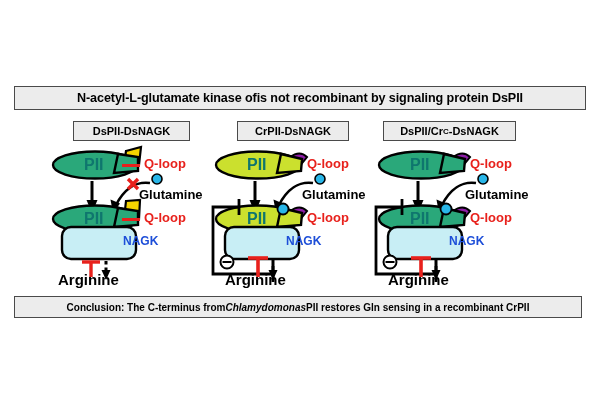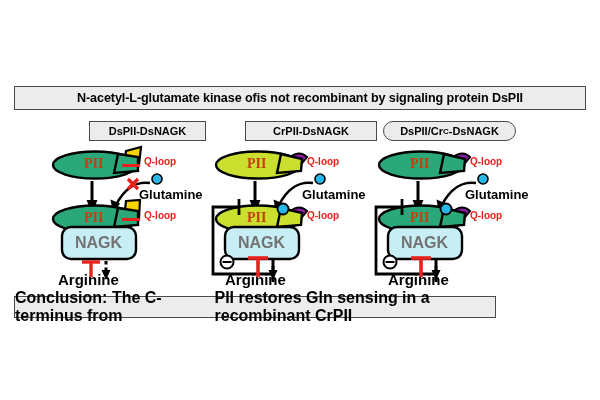--- a/index.html
+++ b/index.html
@@ -5,45 +5,45 @@
   html,body{margin:0;padding:0;background:#ffffff;}
   body{width:600px;height:400px;overflow:hidden;font-family:"Liberation Sans",sans-serif;}
   #stage{position:relative;width:600px;height:400px;background:#fff;}
 
   .banner{
     position:absolute;background:#ececec;border:1.5px solid #4a4a4a;
     box-sizing:border-box;display:flex;align-items:center;justify-content:center;
     color:#000;
   }
   #title-banner{left:14px;top:86px;width:572px;height:24px;font-size:12.6px;font-weight:bold;letter-spacing:-0.1px;}
-  #conclusion-banner{left:14px;top:296px;width:482px;height:22px;font-size:16px;font-weight:bold;}
+  #conclusion-banner{left:14px;top:296px;width:568px;height:22px;font-size:10px;font-weight:bold;}
   .it{font-style:italic;}
 
   .panel-header{
     position:absolute;background:#ececec;border:1.3px solid #4a4a4a;box-sizing:border-box;
     height:20px;display:flex;align-items:center;justify-content:center;
     font-size:11px;font-weight:bold;color:#000;
   }
-  #hdr-0{left:73px;top:121px;width:117px;margin-left:16px;}
-  #hdr-1{left:237px;top:121px;width:132px;margin-left:8px;}
-  #hdr-2{left:383px;top:121px;width:133px;border-radius:10px;}
+  #hdr-0{left:73px;top:121px;width:117px;}
+  #hdr-1{left:237px;top:121px;width:112px;}
+  #hdr-2{left:383px;top:121px;width:133px;}
   .sub{font-size:8px;vertical-align:-2px;}
 
   .panel{position:absolute;top:143px;width:190px;height:145px;}
   #panel-0{left:40px;}
   #panel-1{left:203px;}
   #panel-2{left:366px;}
 
   .panel svg{position:absolute;left:0;top:0;overflow:visible;}
 
   .lbl{position:absolute;font-weight:bold;color:#000;white-space:nowrap;}
-  .qloop-lbl{font-size:10px;color:#e8211c;}
+  .qloop-lbl{font-size:13px;color:#e8211c;}
   .glu-lbl{font-size:13px;color:#000;}
-  .pii-lbl{font-size:14px;color:#c2410c;font-family:Liberation Serif, serif;}
-  .nagk-lbl{font-size:16px;color:#737373;}
+  .pii-lbl{font-size:16px;color:#0f766e;}
+  .nagk-lbl{font-size:12px;color:#1d4ed8;margin-left:48px;}
   .arg-lbl{font-size:15px;color:#000;}
 </style>
 </head>
 <body>
 
 <div id="stage">
 
   <div class="banner" id="title-banner">
     <span>N-acetyl-L-glutamate kinase of </span>
       <span> is not recombinant by signaling protein DsPII</span>
@@ -207,16 +207,17 @@
     <span class="lbl qloop-lbl" style="left:104px;top:67px;">Q-loop</span>
     <span class="lbl glu-lbl" style="left:99px;top:44px;">Glutamine</span>
     <span class="lbl pii-lbl" style="left:44px;top:13px;">PII</span>
     <span class="lbl pii-lbl" style="left:44px;top:67px;">PII</span>
     <span class="lbl nagk-lbl" style="left:35px;top:91px;">NAGK</span>
     <span class="lbl arg-lbl" style="left:22px;top:128px;">Arginine</span>
   </div>
 
   <div class="banner" id="conclusion-banner">
     <span>Conclusion: The C-terminus from </span>
+      <span class="it">Chlamydomonas</span>
       <span> PII restores Gln sensing in a recombinant CrPII</span>
   </div>
 
 </div>
 
 </body></html>

